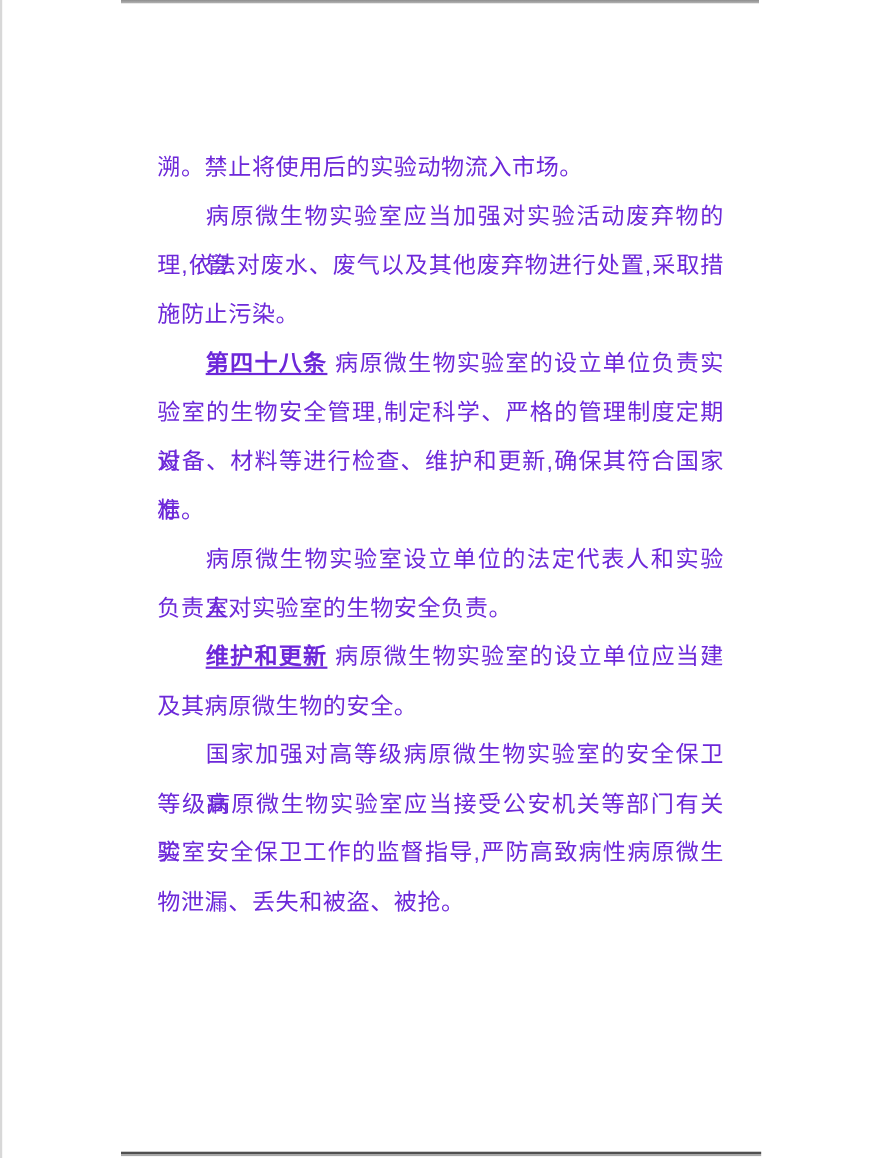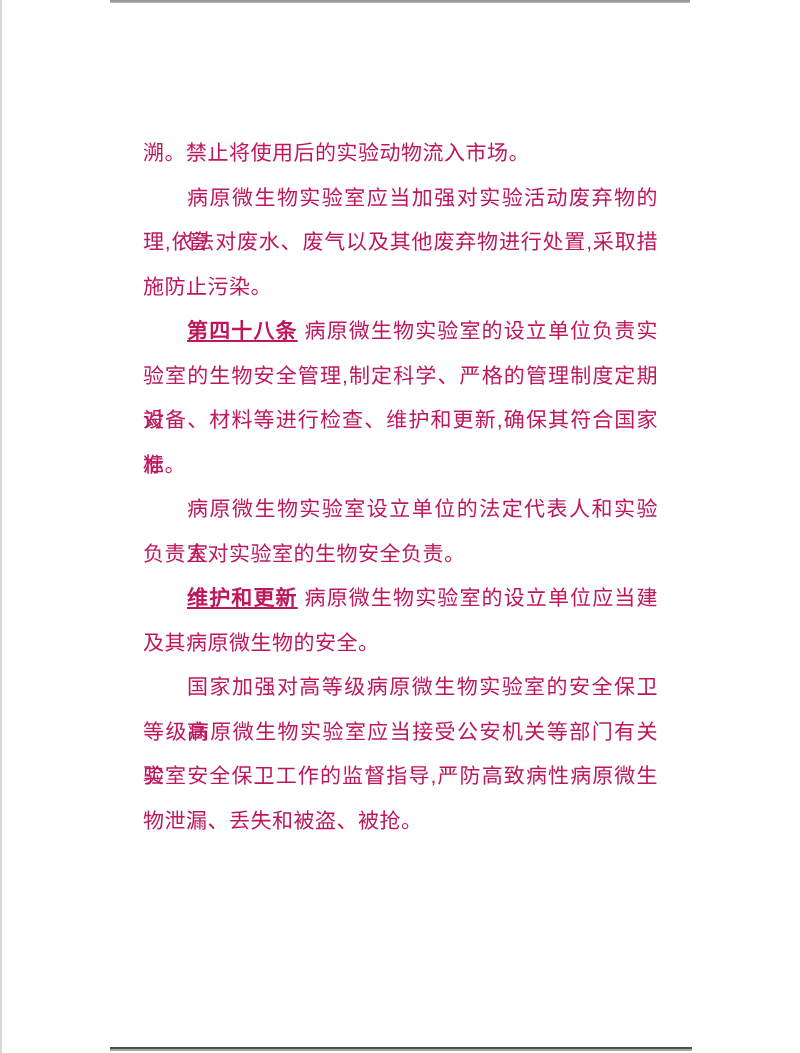--- a/index.html
+++ b/index.html
@@ -36,21 +36,21 @@
     top: 1047px;
     width: 582px;
     height: 4px;
     background: linear-gradient(#4f4f4f 0 55%, #a8a8a8 55% 100%);
   }
   .content {
     position: absolute;
     left: 143px;
     top: 131px;
     width: 515px;
-    color: #be185d;
+    color: #6d28d9;
     font-size: 21px;
     letter-spacing: 0.5px;
   }
   .line {
     height: 44.5px;
     line-height: 44.5px;
     white-space: nowrap;
     text-align: left;
   }
   .line.fill {

